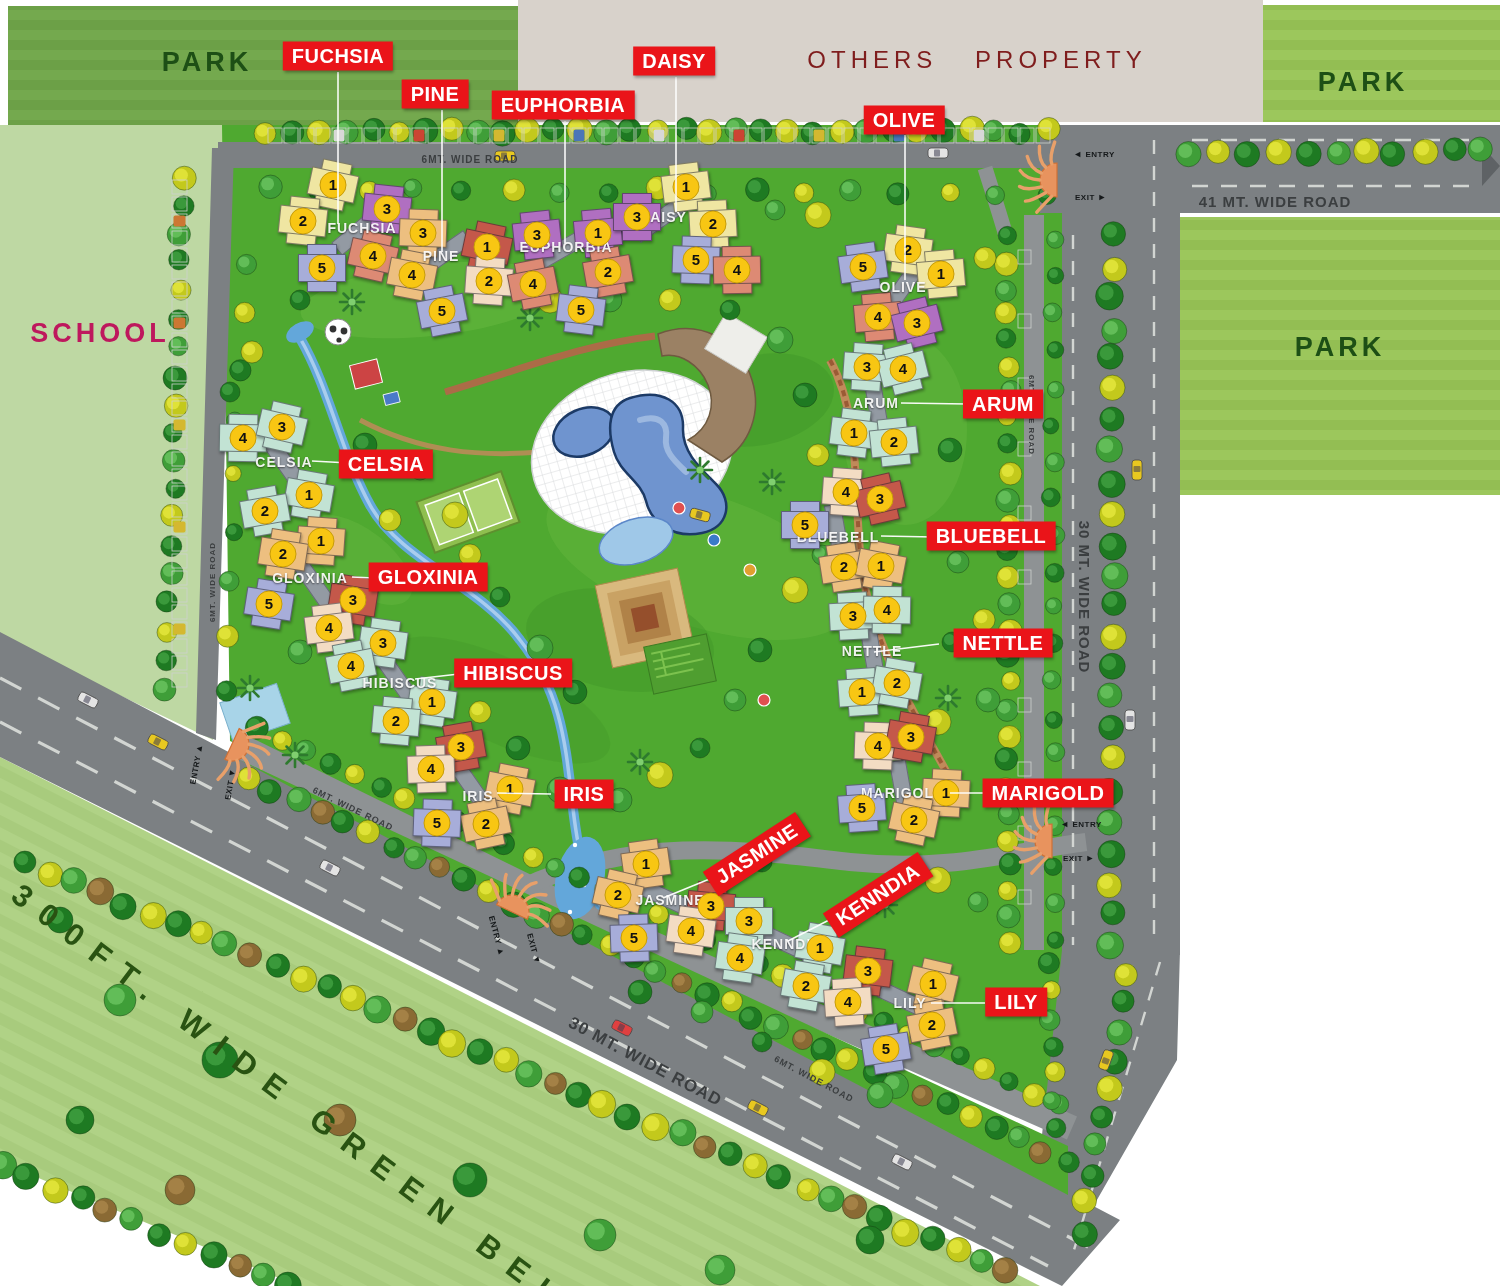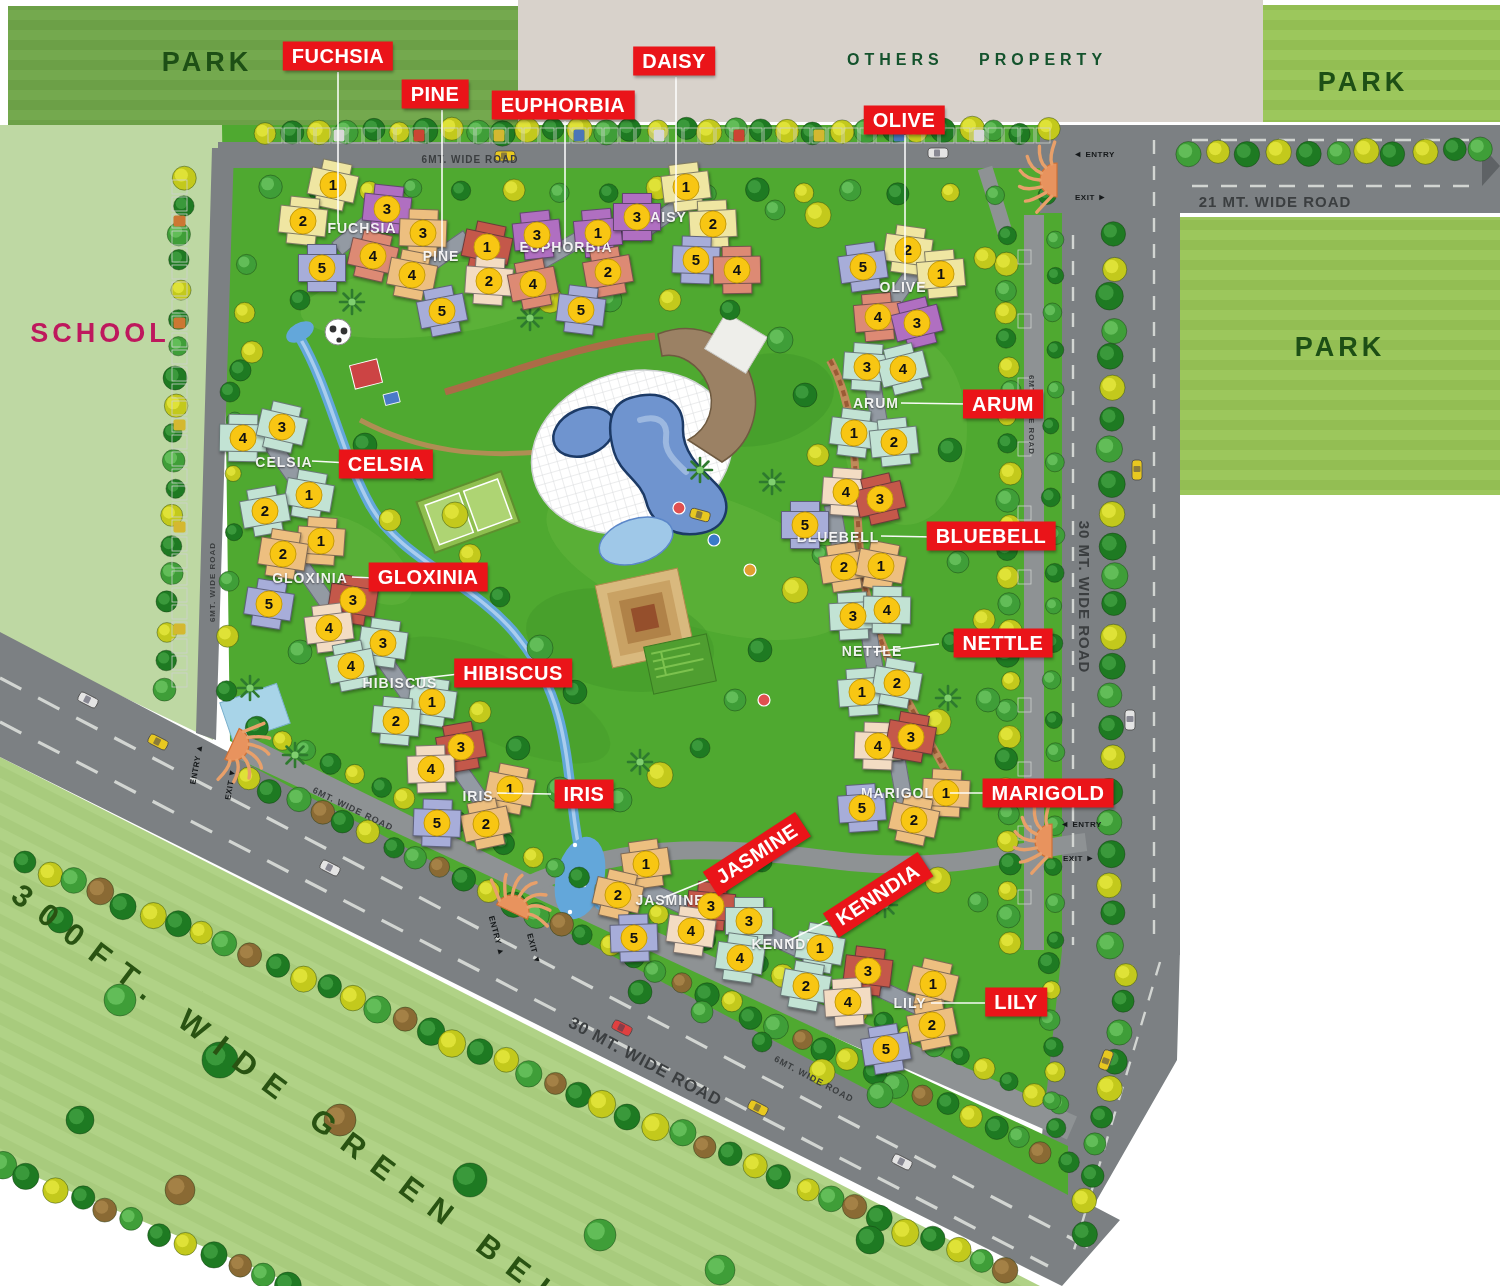--- a/index.html
+++ b/index.html
@@ -5,21 +5,21 @@
   html,body{margin:0;padding:0;background:#fff}
   #scene{position:relative;width:1500px;height:1286px;overflow:hidden;background:#fff;
          font-family:"Liberation Sans","DejaVu Sans",sans-serif}
   #scene svg{position:absolute;left:0;top:0}
   .layer{position:absolute;left:0;top:0;width:1500px;height:1286px;pointer-events:none}
   
   .alabel{position:absolute;transform:translate(-50%,-50%) rotate(var(--r,0deg));
           white-space:nowrap;font-weight:bold;letter-spacing:4px}
   .park-t{color:#1d4f15;font-size:27px}
   .school-t{color:#be185d;font-size:27px}
-  .others-t{color:#14532d;font-size:16px;font-weight:700;letter-spacing:5px;word-spacing:26px}
+  .others-t{color:#7f1d1d;font-size:24px;font-weight:400;letter-spacing:5px;word-spacing:26px}
   .belt-t{color:#295312;font-size:31px;font-weight:600;letter-spacing:15px}
   
   .rlabel{position:absolute;transform:translate(-50%,-50%) rotate(var(--r,0deg));
           white-space:nowrap;color:#3b3e40;font-weight:bold;letter-spacing:1px}
   
   .gtext{position:absolute;transform:translate(-50%,-50%) rotate(var(--r,0deg));
          white-space:nowrap;color:#15181a;font-size:8px;font-weight:bold;letter-spacing:.5px}
   .gtext .ar{font-size:9px}
   
   .bldg{position:absolute;width:48px;height:48px;filter:drop-shadow(1px 2px 1.5px rgba(0,0,0,.35))}
@@ -1178,21 +1178,21 @@
 
   <div class="layer" id="labels">
     <div class="alabel park-t" style="left:207px;top:62px">PARK</div>
     <div class="alabel park-t" style="left:1363px;top:82px">PARK</div>
     <div class="alabel park-t" style="left:1340px;top:347px">PARK</div>
     <div class="alabel school-t" style="left:100px;top:333px">SCHOOL</div>
     <div class="alabel others-t" style="left:977px;top:60px">OTHERS PROPERTY</div>
     <div class="alabel belt-t" style="left:303px;top:1108px;--r:37deg">300FT. WIDE GREEN BELT</div>
     <div id="roadlabels">
         <div class="rlabel" style="left: 470px; top: 159px; font-size: 10px; --r: 0deg;">6MT. WIDE ROAD</div>
-        <div class="rlabel" style="left: 1275px; top: 201px; font-size: 15px; --r: 0deg;">21 MT. WIDE ROAD</div>
+        <div class="rlabel" style="left: 1275px; top: 201px; font-size: 15px; --r: 0deg;">41 MT. WIDE ROAD</div>
         <div class="rlabel" style="left: 1084px; top: 597px; font-size: 15px; --r: 90deg;">30 MT. WIDE ROAD</div>
         <div class="rlabel" style="left: 1031px; top: 415px; font-size: 8px; --r: 90deg;">6MT. WIDE ROAD</div>
         <div class="rlabel" style="left: 212px; top: 582px; font-size: 8px; --r: -90deg;">6MT. WIDE ROAD</div>
         <div class="rlabel" style="left: 645px; top: 1062px; font-size: 17px; --r: 28deg;">30 MT. WIDE ROAD</div>
         <div class="rlabel" style="left: 814px; top: 1079px; font-size: 9px; --r: 28deg;">6MT. WIDE ROAD</div>
         <div class="rlabel" style="left: 353px; top: 809px; font-size: 9px; --r: 26deg;">6MT. WIDE ROAD</div>
       </div>
     <div id="gatelabels">
         <div class="gtext" style="left: 1094px; top: 154px; --r: 0deg;"><span class="ar">◄</span> ENTRY</div>
         <div class="gtext" style="left: 1091px; top: 197px; --r: 0deg;">EXIT <span class="ar">►</span></div>

